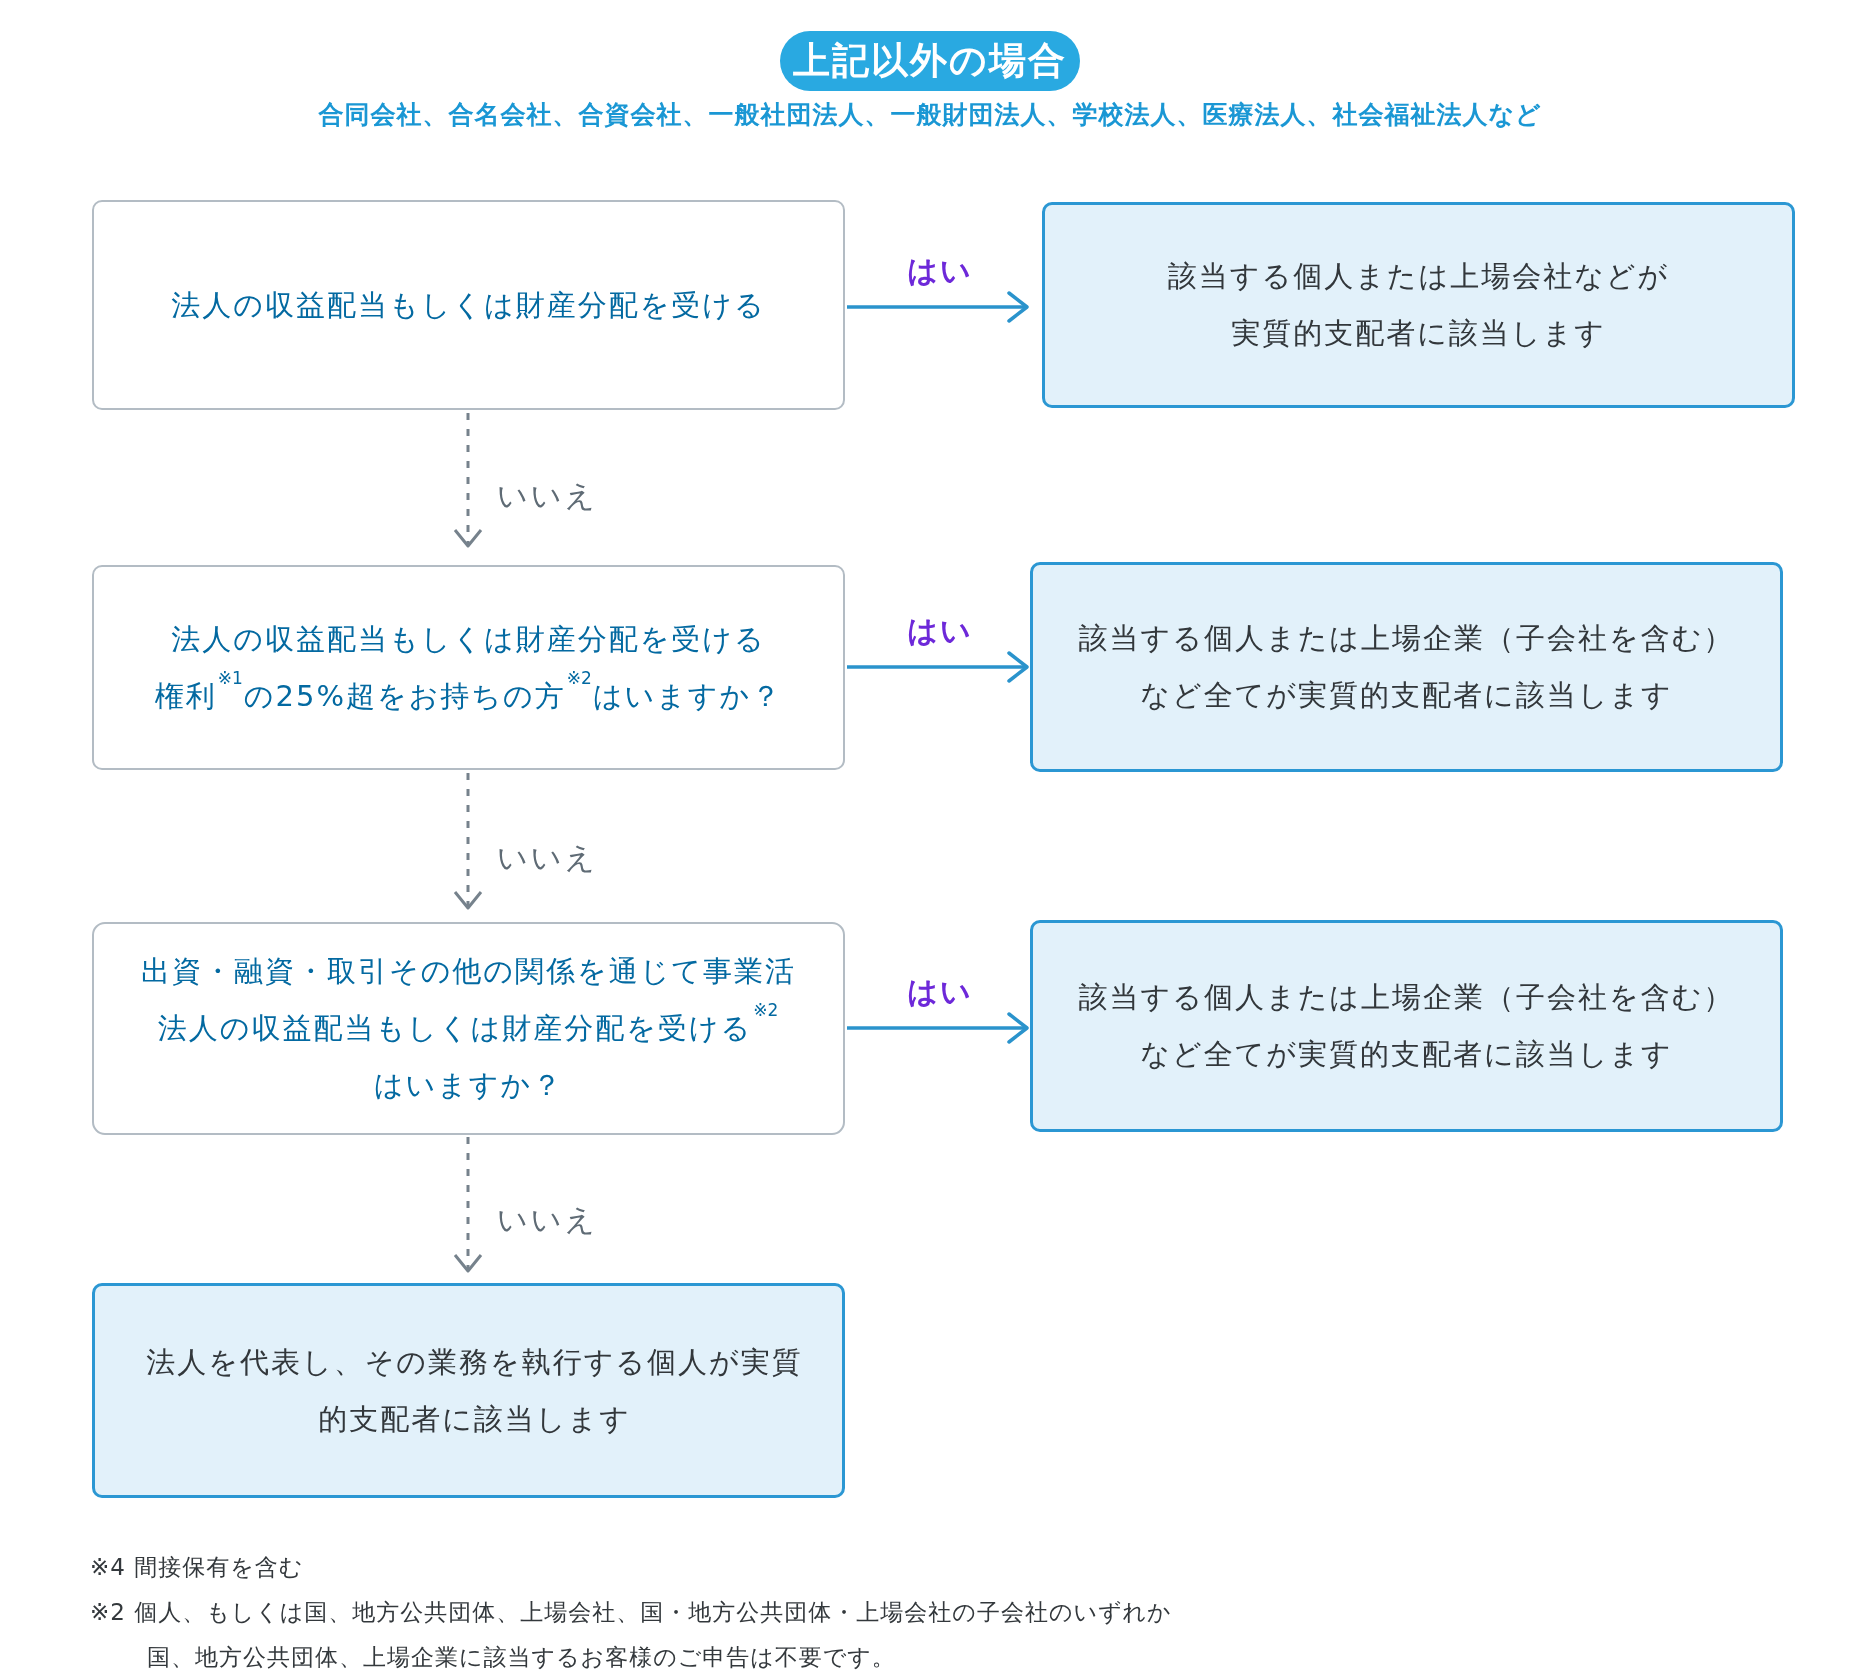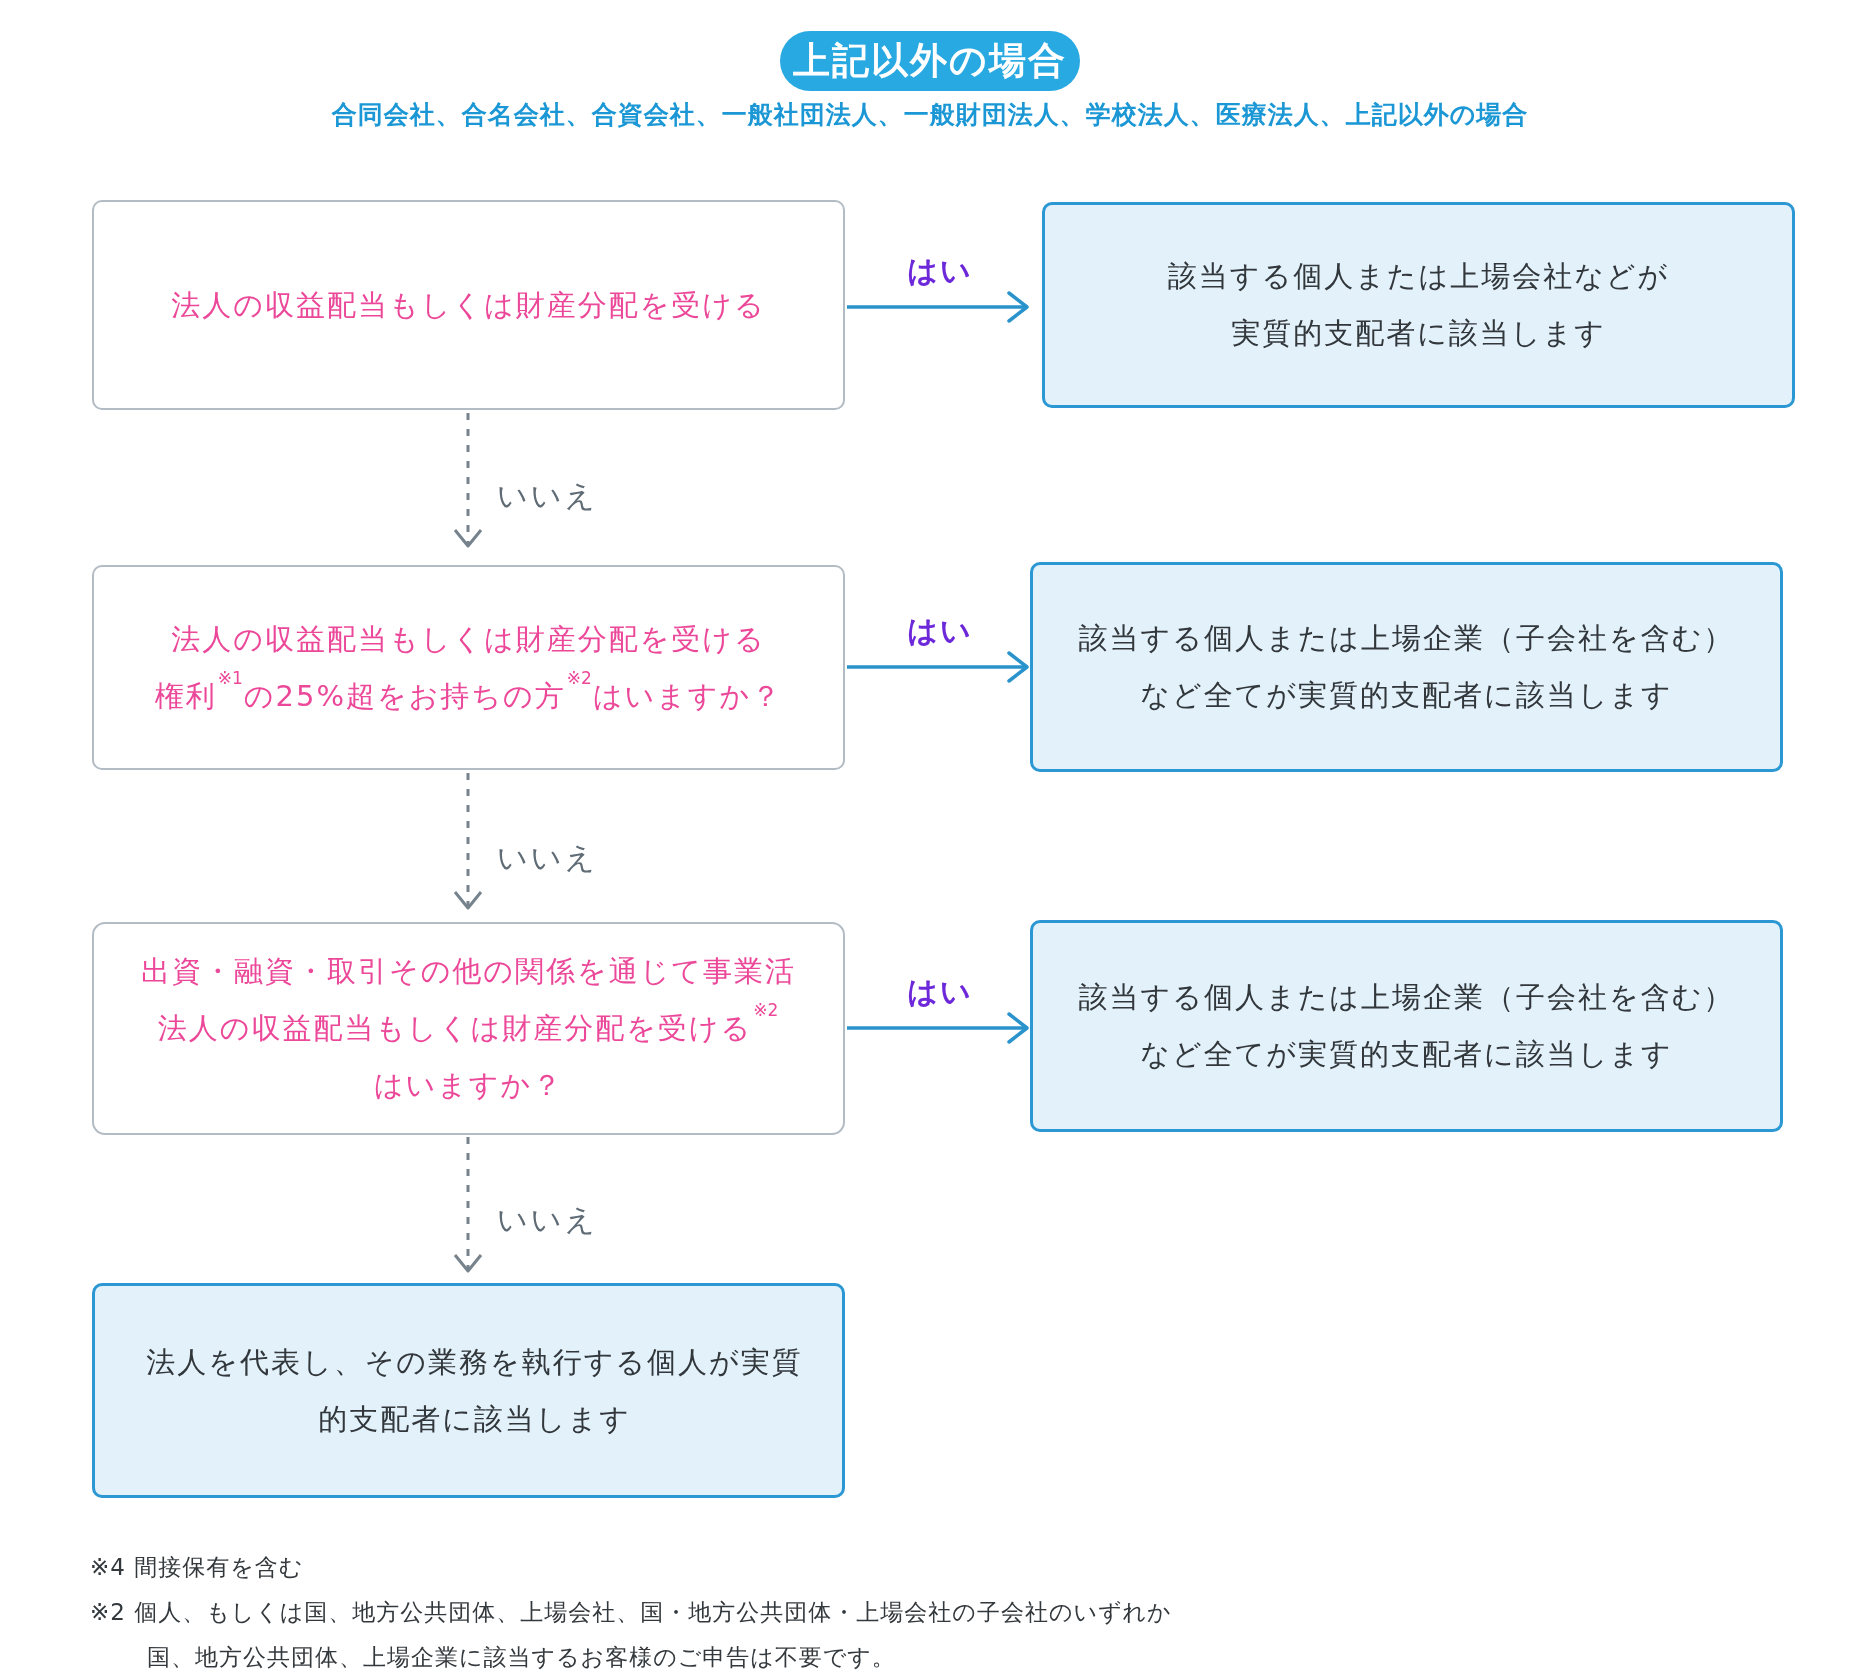--- a/index.html
+++ b/index.html
@@ -16,21 +16,21 @@
   }
   .subtitle {
     position:absolute; left:0; width:100%; top:98px; text-align:center;
     color:#1a97d4; font-size:25px; font-weight:bold; letter-spacing:1px;
   }
   .box {
     position:absolute; box-sizing:border-box; display:flex; flex-direction:column;
     justify-content:center; align-items:center; border-radius:10px; text-align:center;
     font-size:29px; letter-spacing:2px; line-height:57px;
   }
-  .qbox { left:92px; width:753px; background:#ffffff; border:2px solid #b3bcc4; color:#ec4899; }
+  .qbox { left:92px; width:753px; background:#ffffff; border:2px solid #b3bcc4; color:#0369a1; }
   .abox { left:1030px; width:753px; background:#e2f1fa; border:3px solid #2b97d3; color:#32373b; }
   .fbox { left:92px;  width:753px; background:#e2f1fa; border:3px solid #2b97d3; color:#32373b;padding-left:12px; }
   sup { font-size:17px; line-height:0; position:relative; top:-11px; letter-spacing:0; margin:0 1px; }
   .ylabel {
     position:absolute; width:186px; text-align:center;
     color:#6d28d9; font-size:30px; font-weight:bold; letter-spacing:2px;
   }
   .nlabel { position:absolute; color:#5f6b75; font-size:30px; letter-spacing:3px; }
   .arrow { position:absolute; }
   .footnotes {
@@ -38,21 +38,21 @@
     line-height:45px; letter-spacing:1px;
   }
   .fn-indent { padding-left:57px; }
 </style>
 </head>
 <body>
 
 <div class="canvas">
 
   <div class="pill">上記以外の場合</div>
-  <div class="subtitle">合同会社、合名会社、合資会社、一般社団法人、一般財団法人、学校法人、医療法人、上記以外の場合</div>
+  <div class="subtitle">合同会社、合名会社、合資会社、一般社団法人、一般財団法人、学校法人、医療法人、社会福祉法人など</div>
 
   <div class="box qbox" style="top:200px;height:210px;">
     <div><span>法人の収益配当もしくは財産分配を受ける</span></div>
   </div>
   <div class="ylabel" style="left:847px;top:251px;">はい</div>
   <svg class="arrow" style="left:847px;top:285px;" width="186" height="44">
     <line x1="0" y1="22" x2="178" y2="22" stroke="#2a93cc" stroke-width="3.5"></line>
     <polyline points="162,8 180,22 162,36" fill="none" stroke="#2a93cc" stroke-width="3.5" stroke-linejoin="round" stroke-linecap="round"></polyline>
   </svg>
   <div class="box abox" style="top:202px;height:206px;margin-left:12px;">

